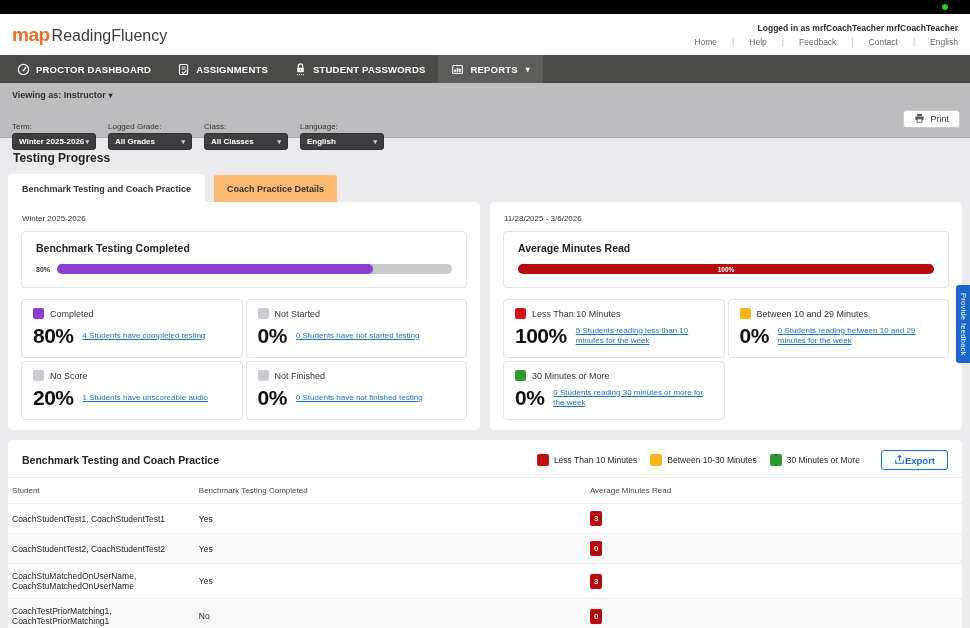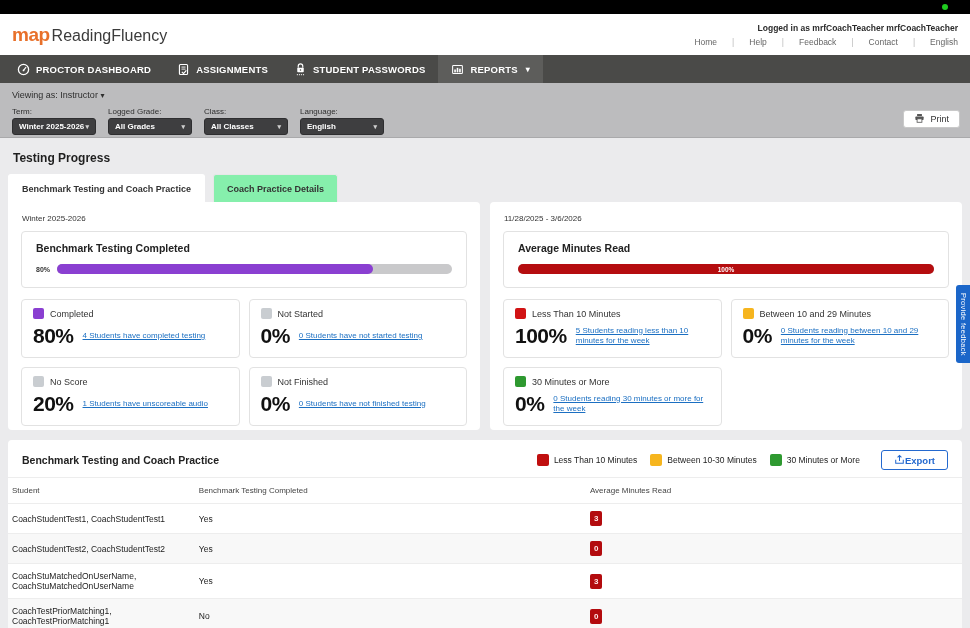--- a/index.html
+++ b/index.html
@@ -21,51 +21,51 @@
 
   
   .nav { height:28px; background:#4a4a48; display:flex; align-items:stretch; padding-left:4px; }
   .nav-item { display:flex; align-items:center; gap:6px; padding:0 13px; color:#fff; font-size:9.5px; font-weight:700; letter-spacing:0.2px; cursor:pointer; }
   .nav-item.active { background:#5d5d5b; }
   .nav-item svg { display:block; }
   .nav-caret { font-size:8px; margin-left:2px; }
 
   
   .filterbar { position:relative; height:55px; background:#bcbcbe; padding:7px 12px 0; border-bottom:1px solid #a9a9ab; }
-  .viewing-as { font-size:9px; font-weight:400; color:#2e2e2e; margin-bottom:7px; cursor:pointer; }
+  .viewing-as { font-size:9px; font-weight:700; color:#2e2e2e; margin-bottom:22px; cursor:pointer; }
   .viewing-caret { font-size:8px; }
   .fields { display:flex; gap:12px; }
   .field-label { font-size:8px; color:#2e2e2e; margin-bottom:2px; }
   .select { width:84px; height:17px; background:#3e3e40; border:1px solid #2e2e30; border-radius:3px; color:#fff;
     font-size:8px; font-weight:600; display:flex; align-items:center; justify-content:space-between; padding:0 6px; cursor:pointer; }
   .select .car { color:#cfcfcf; font-size:7px; }
   .print-btn { position:absolute; right:10px; bottom:9px; background:#fff; border:1px solid #c9c9c9; border-radius:3px;
     height:18px; padding:0 10px; display:flex; align-items:center; gap:5px; font-size:9px; color:#333; cursor:pointer; }
 
   
   .content { position:relative; padding:0 8px; }
   .page-title { font-size:12px; font-weight:600; color:#1f1f1f; margin:13px 0 9px 5px; }
   .tabs { display:flex; gap:8px; }
   .tab { padding:9px 13px 8px; font-size:9px; font-weight:600; color:#333; cursor:pointer;
-    border-radius:3px 3px 0 0; background:#86efac; border:1px solid #e7e7e8; border-bottom:none; }
+    border-radius:3px 3px 0 0; background:#fdba74; border:1px solid #e7e7e8; border-bottom:none; }
   .tab.active { background:#fff; border-color:#fff; }
 
   .cards-row { display:flex; gap:10px; align-items:stretch; }
   .card { flex:1; background:#fff; border-radius:0 4px 4px 4px; padding:7px 13px 12px; height:228px; }
   .card.r { border-radius:4px; }
   .card-label { font-size:8px; color:#333; margin:5px 0 8px 1px; }
   .pbox { border:1px solid #e2e2e2; border-radius:4px; padding:10px 14px 13px; }
   .pbox-title { font-size:10.5px; font-weight:700; color:#222; margin-bottom:10px; }
   .bar-row { display:flex; align-items:center; gap:7px; }
   .bar-pct { font-size:7px; font-weight:700; color:#333; }
   .track { flex:1; height:10px; border-radius:5px; background:#c9c9cb; position:relative; }
   .fill { height:10px; border-radius:5px; display:flex; align-items:center; justify-content:center; }
   .fill-label { font-size:6.5px; font-weight:700; color:#fff; }
 
-  .tiles { display:grid; grid-template-columns:1fr 1fr; gap:9px; margin-top:11px; }
+  .tiles { display:grid; grid-template-columns:1fr 1fr; gap:3px; margin-top:11px; }
   .tile { border:1px solid #e2e2e2; border-radius:4px; padding:8px 11px 9px; background:#fff; min-height:52px; }
   .tile-head { display:flex; align-items:center; gap:6px; }
   .swatch { width:11px; height:11px; border-radius:2px; flex:none; }
   .tile-label { font-size:9px; color:#333; }
   .tile-body { display:flex; align-items:center; gap:9px; margin-top:5px; }
   .tile-pct { font-size:21px; font-weight:700; color:#111; letter-spacing:-0.5px; }
   .tile-link { font-size:8px; color:#1b6fc2; text-decoration:underline; line-height:1.3; cursor:pointer; max-width:150px; }
 
   
   .table-card { margin-top:10px; background:#fff; border-radius:4px; padding-bottom:3px; }

